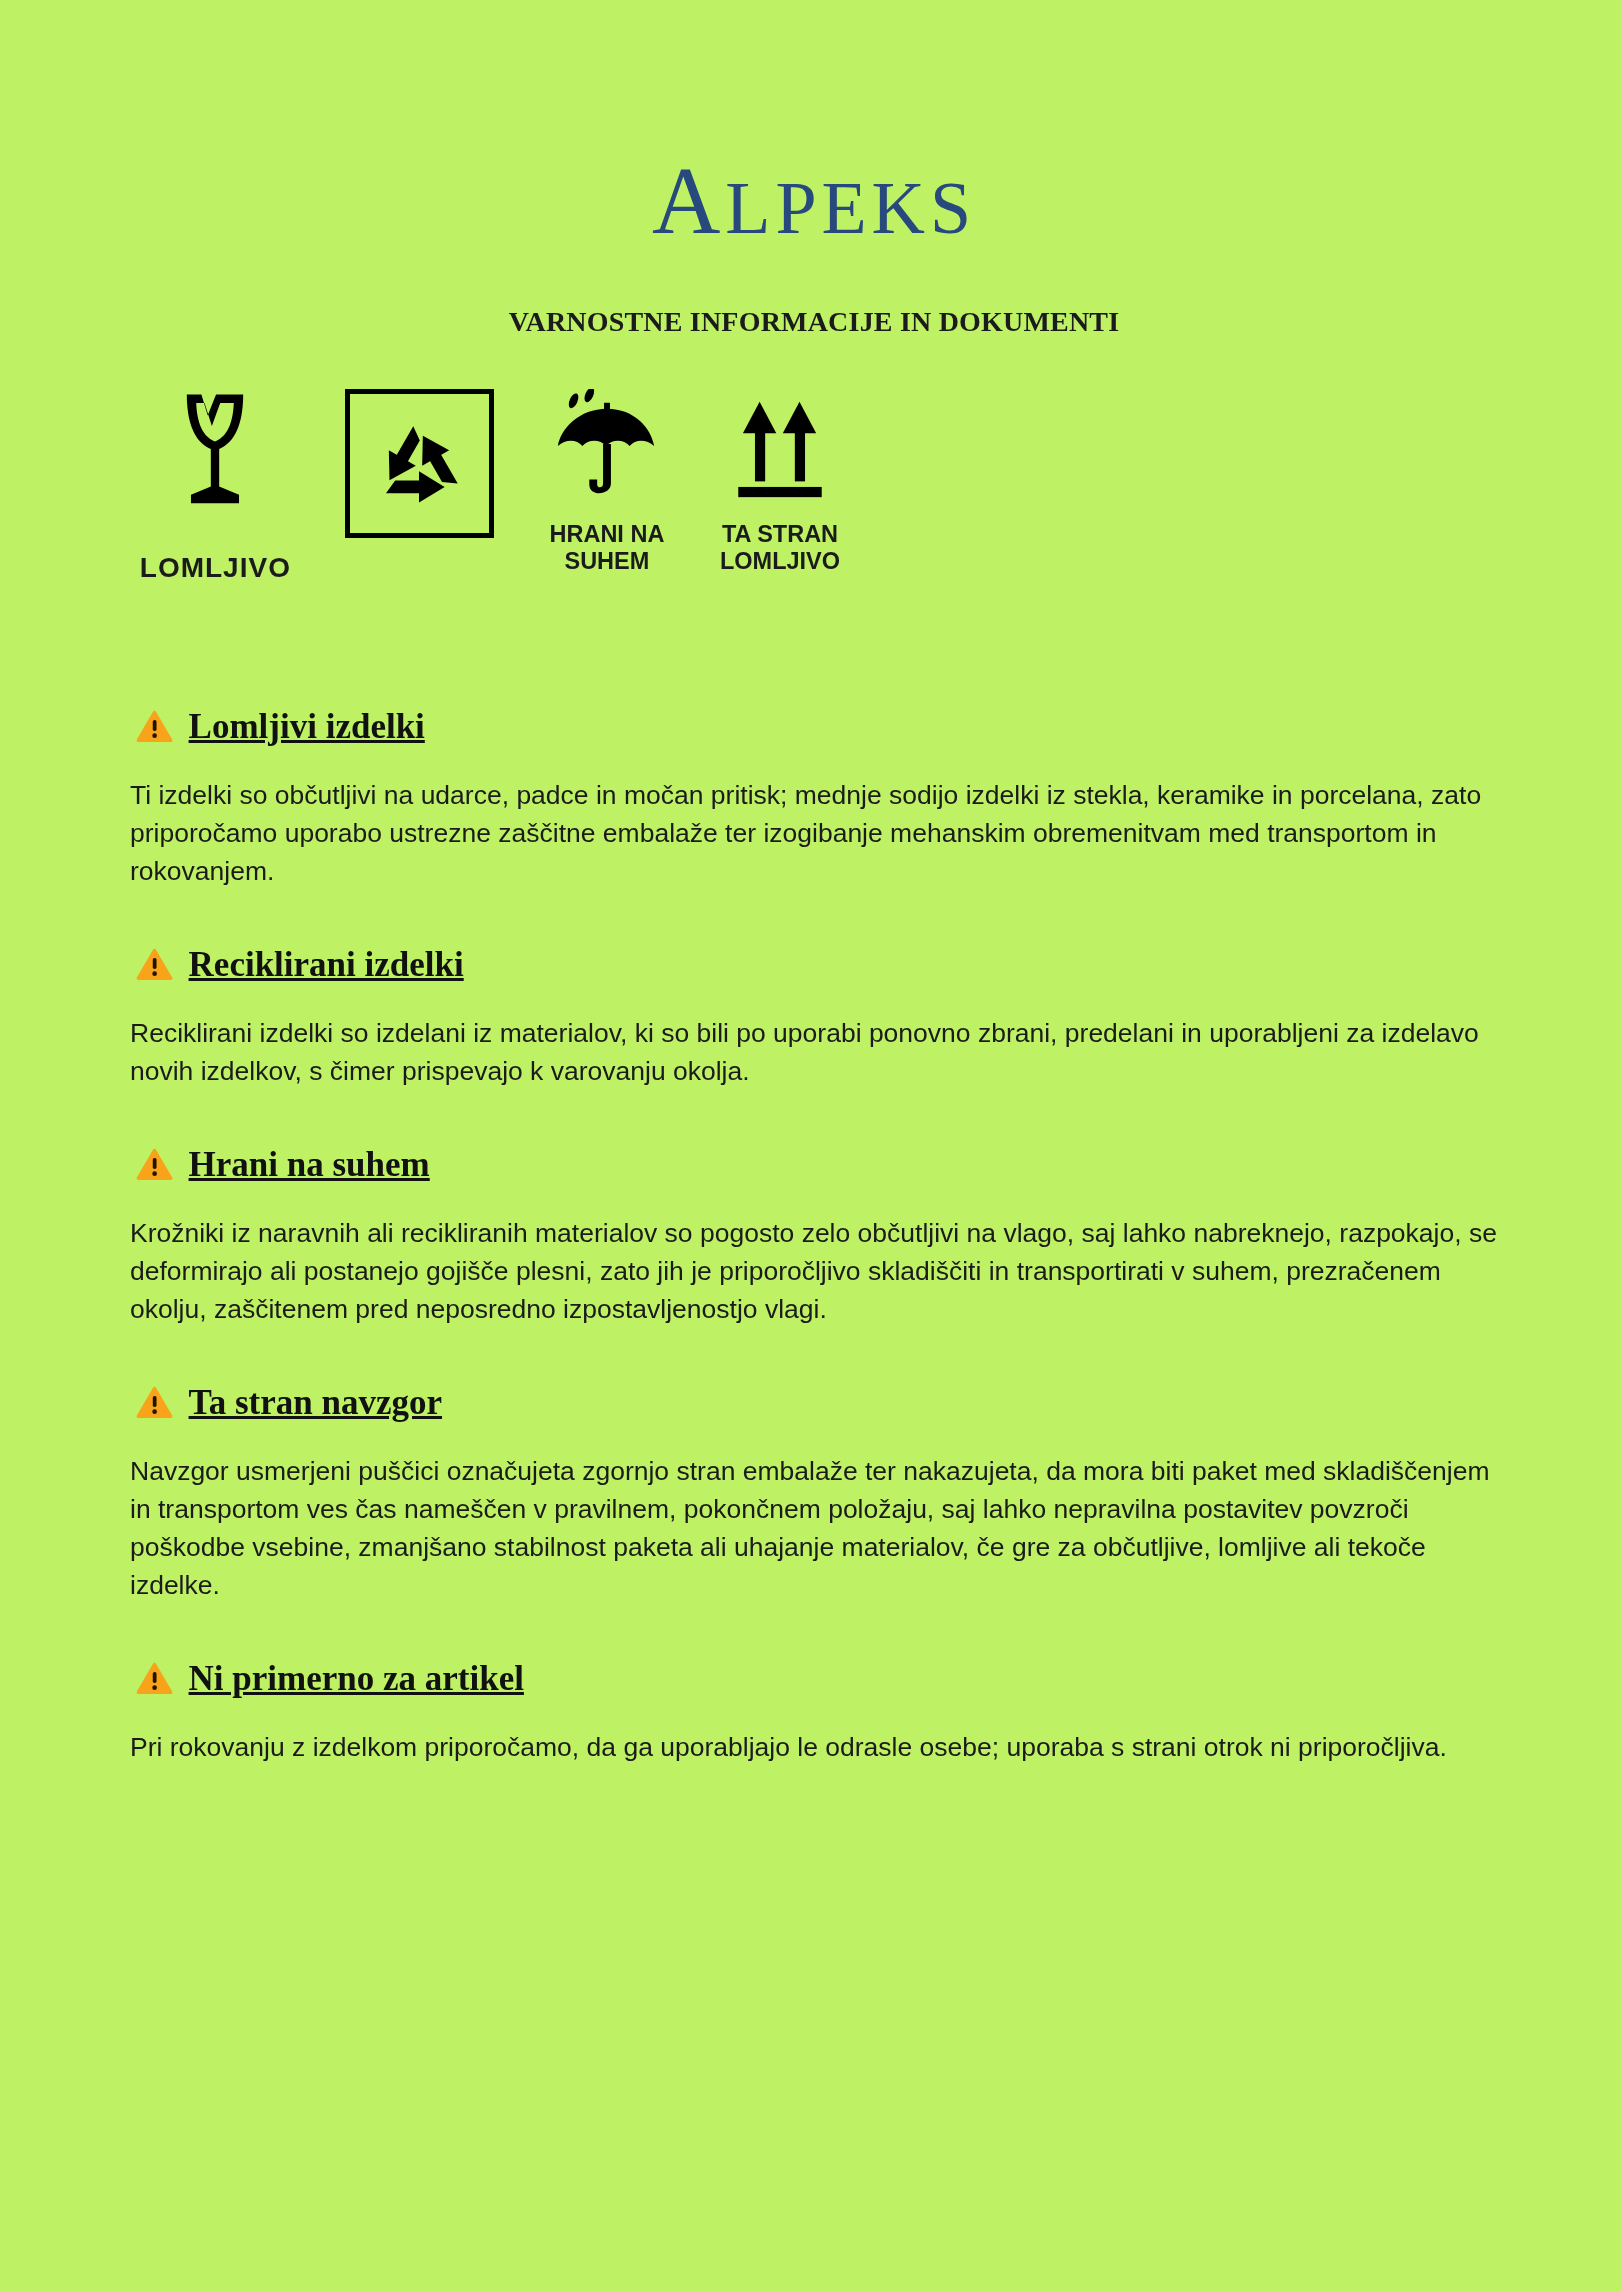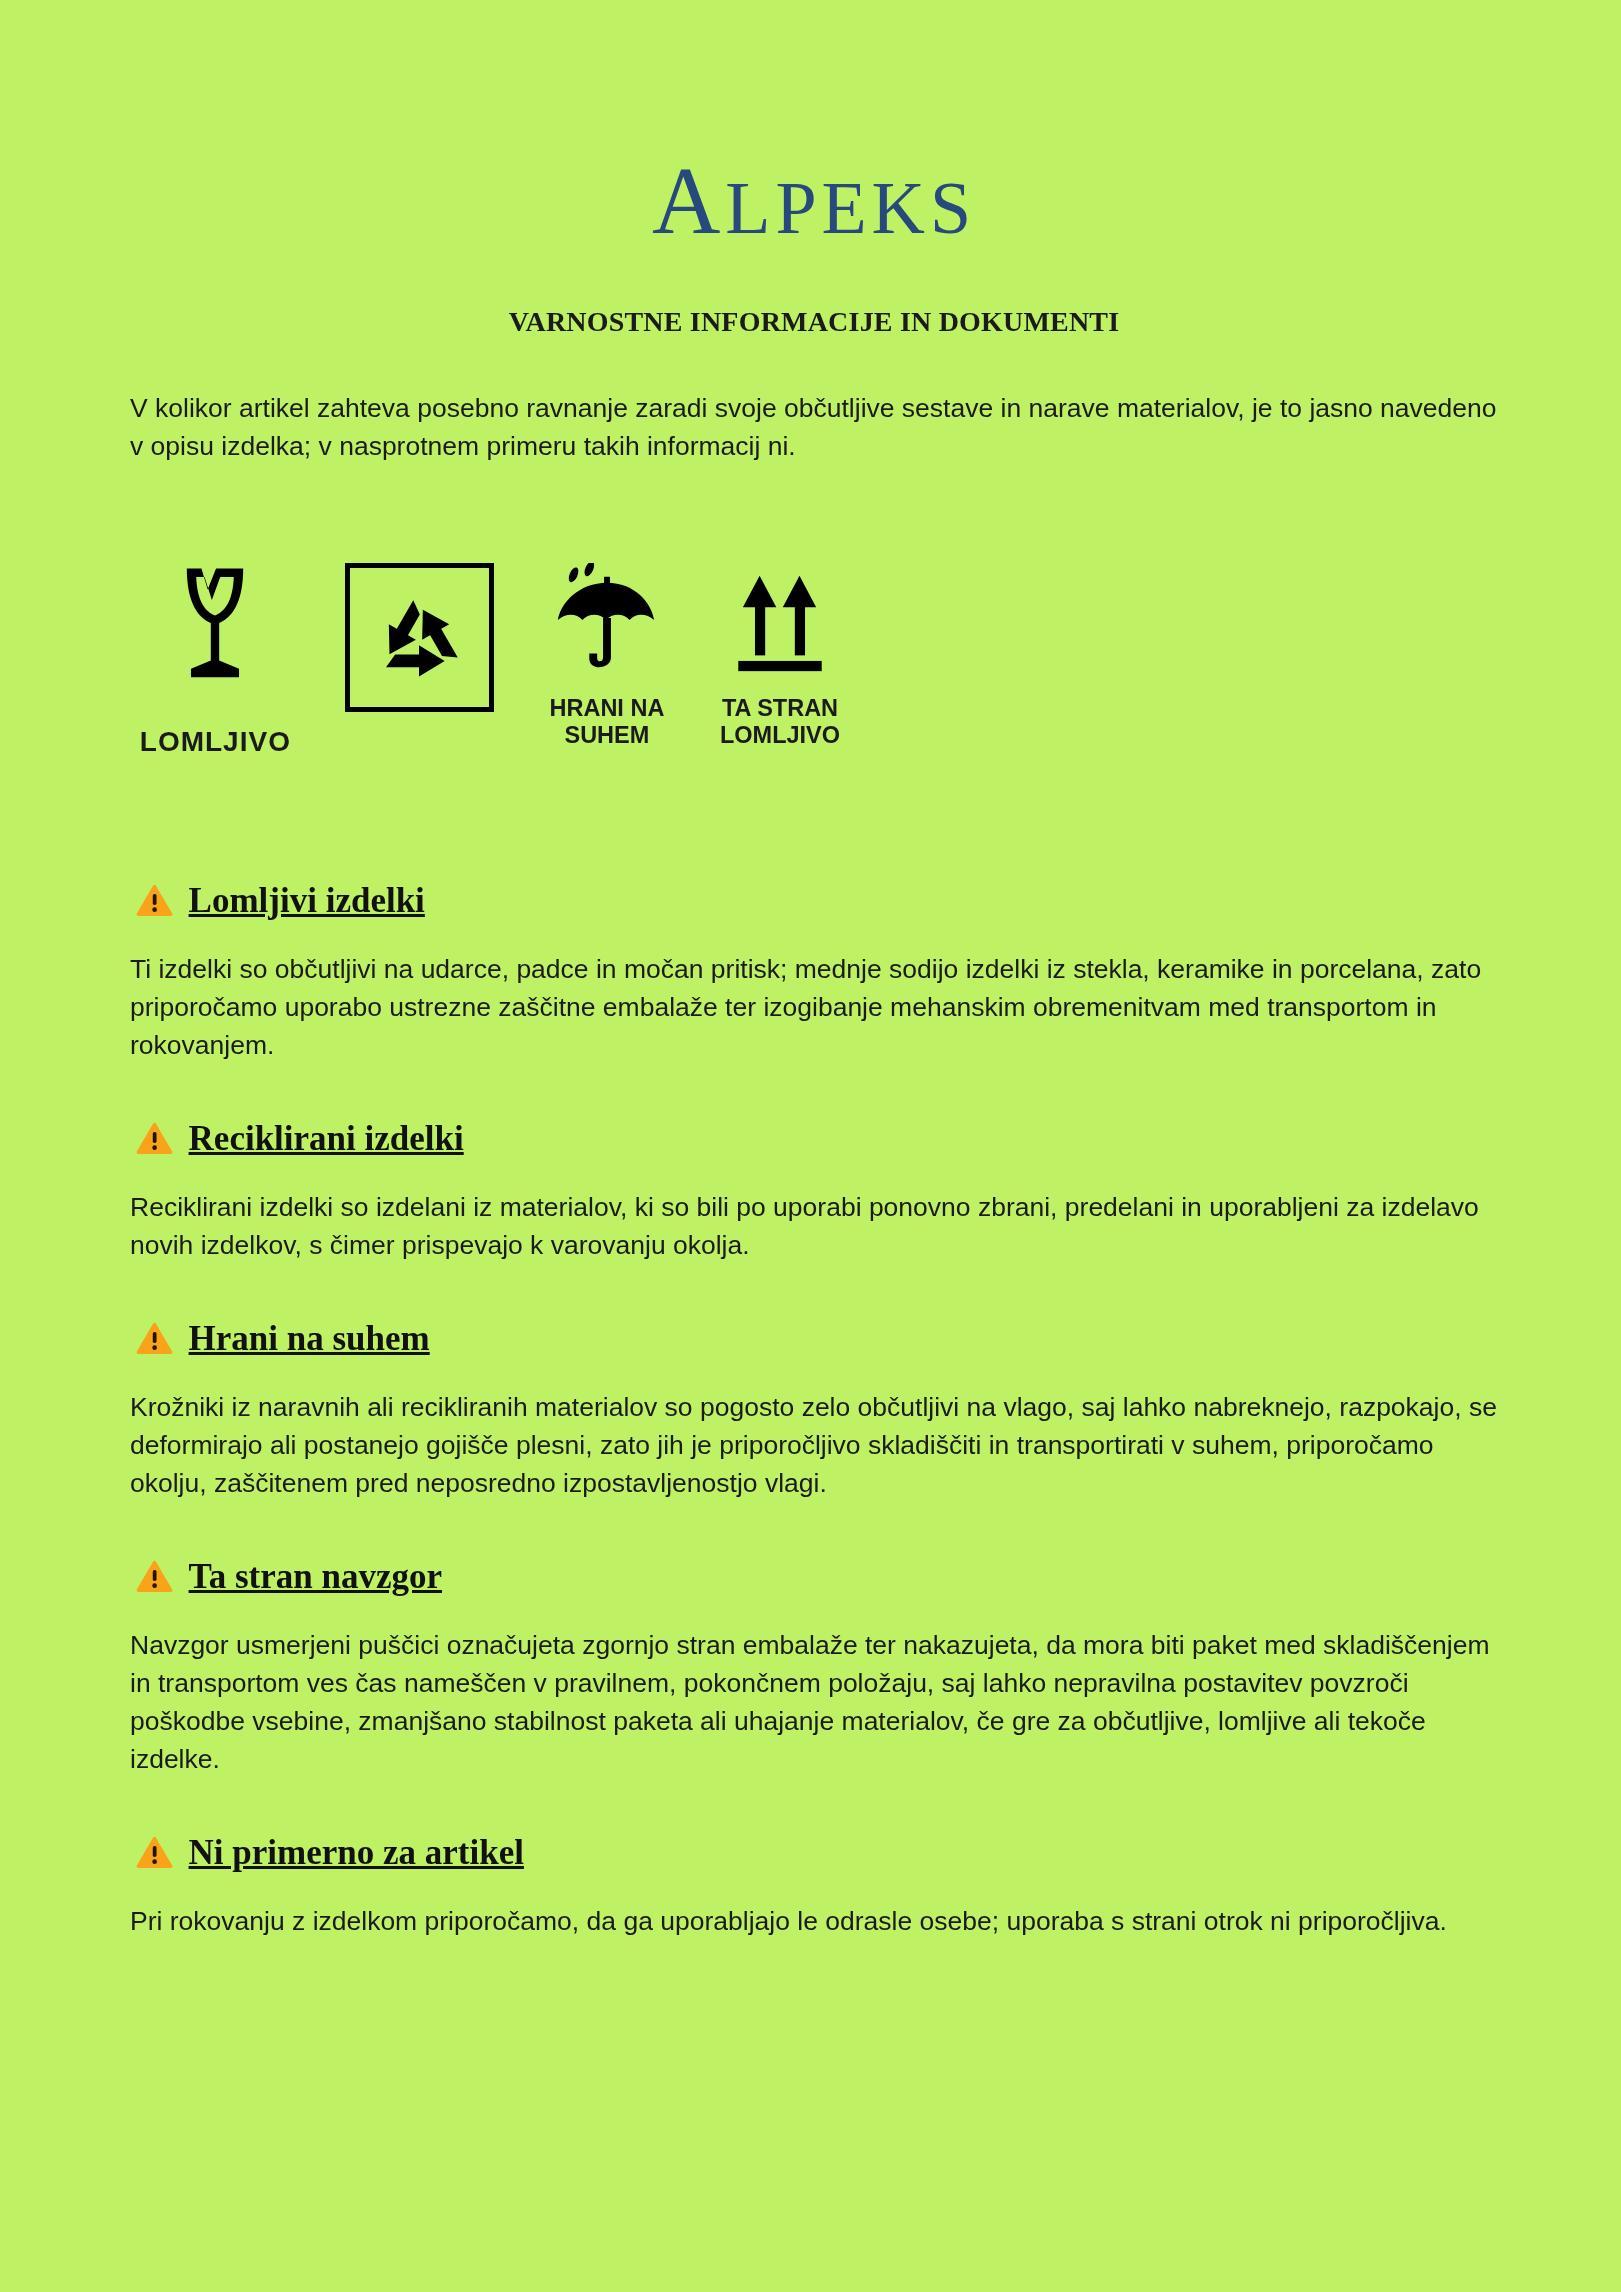--- a/index.html
+++ b/index.html
@@ -89,21 +89,20 @@
 </style>
 </head>
 <body>
 
 <div class="page">
 
   <div class="logo">ALPEKS</div>
 
   <h1 class="doc-title">VARNOSTNE INFORMACIJE IN DOKUMENTI</h1>
 
-  <p class="para intro">V kolikor artikel zahteva posebno ravnanje zaradi svoje občutljive sestave in narave materialov, je to jasno navedeno v opisu izdelka; v nasprotnem primeru takih informacij ni.</p>
 
   <div class="symbols">
 
     <div class="symbol">
       <span>
         <svg width="94" height="149" viewBox="0 0 90 140" aria-hidden="true">
           <path fill="#000" d="M18 4 L32 4 L38 24 L46 4 L72 4
             C72 38 60 52 49 56 L49 92 L68 100 L68 108 L22 108 L22 100 L41 92 L41 56
             C30 52 18 38 18 4 Z
             M27 12 C28 36 36 45 45 49 C54 45 62 36 63 12 L50 12 L42 34 L35 12 Z"></path>
@@ -206,21 +205,21 @@
     <div class="section-heading-row">
       <span class="warn-icon">
         <svg width="37" height="34" viewBox="0 0 64 58" aria-hidden="true">
           <path d="M32 4 L60 52 L4 52 Z" fill="#F9A31B" stroke="#F9A31B" stroke-width="6" stroke-linejoin="round"></path>
           <rect x="29" y="17" width="6.5" height="19" rx="3" fill="#201500"></rect>
           <circle cx="32.2" cy="44" r="4" fill="#201500"></circle>
         </svg>
       </span>
       <h2 class="section-heading">Hrani na suhem</h2>
     </div>
-    <p class="para">Krožniki iz naravnih ali recikliranih materialov so pogosto zelo občutljivi na vlago, saj lahko nabreknejo, razpokajo, se deformirajo ali postanejo gojišče plesni, zato jih je priporočljivo skladiščiti in transportirati v suhem, priporočamo okolju, zaščitenem pred neposredno izpostavljenostjo vlagi.</p>
+    <p class="para">Krožniki iz naravnih ali recikliranih materialov so pogosto zelo občutljivi na vlago, saj lahko nabreknejo, razpokajo, se deformirajo ali postanejo gojišče plesni, zato jih je priporočljivo skladiščiti in transportirati v suhem, prezračenem okolju, zaščitenem pred neposredno izpostavljenostjo vlagi.</p>
   </section>
 
   <section class="section">
     <div class="section-heading-row">
       <span class="warn-icon">
         <svg width="37" height="34" viewBox="0 0 64 58" aria-hidden="true">
           <path d="M32 4 L60 52 L4 52 Z" fill="#F9A31B" stroke="#F9A31B" stroke-width="6" stroke-linejoin="round"></path>
           <rect x="29" y="17" width="6.5" height="19" rx="3" fill="#201500"></rect>
           <circle cx="32.2" cy="44" r="4" fill="#201500"></circle>
         </svg>

